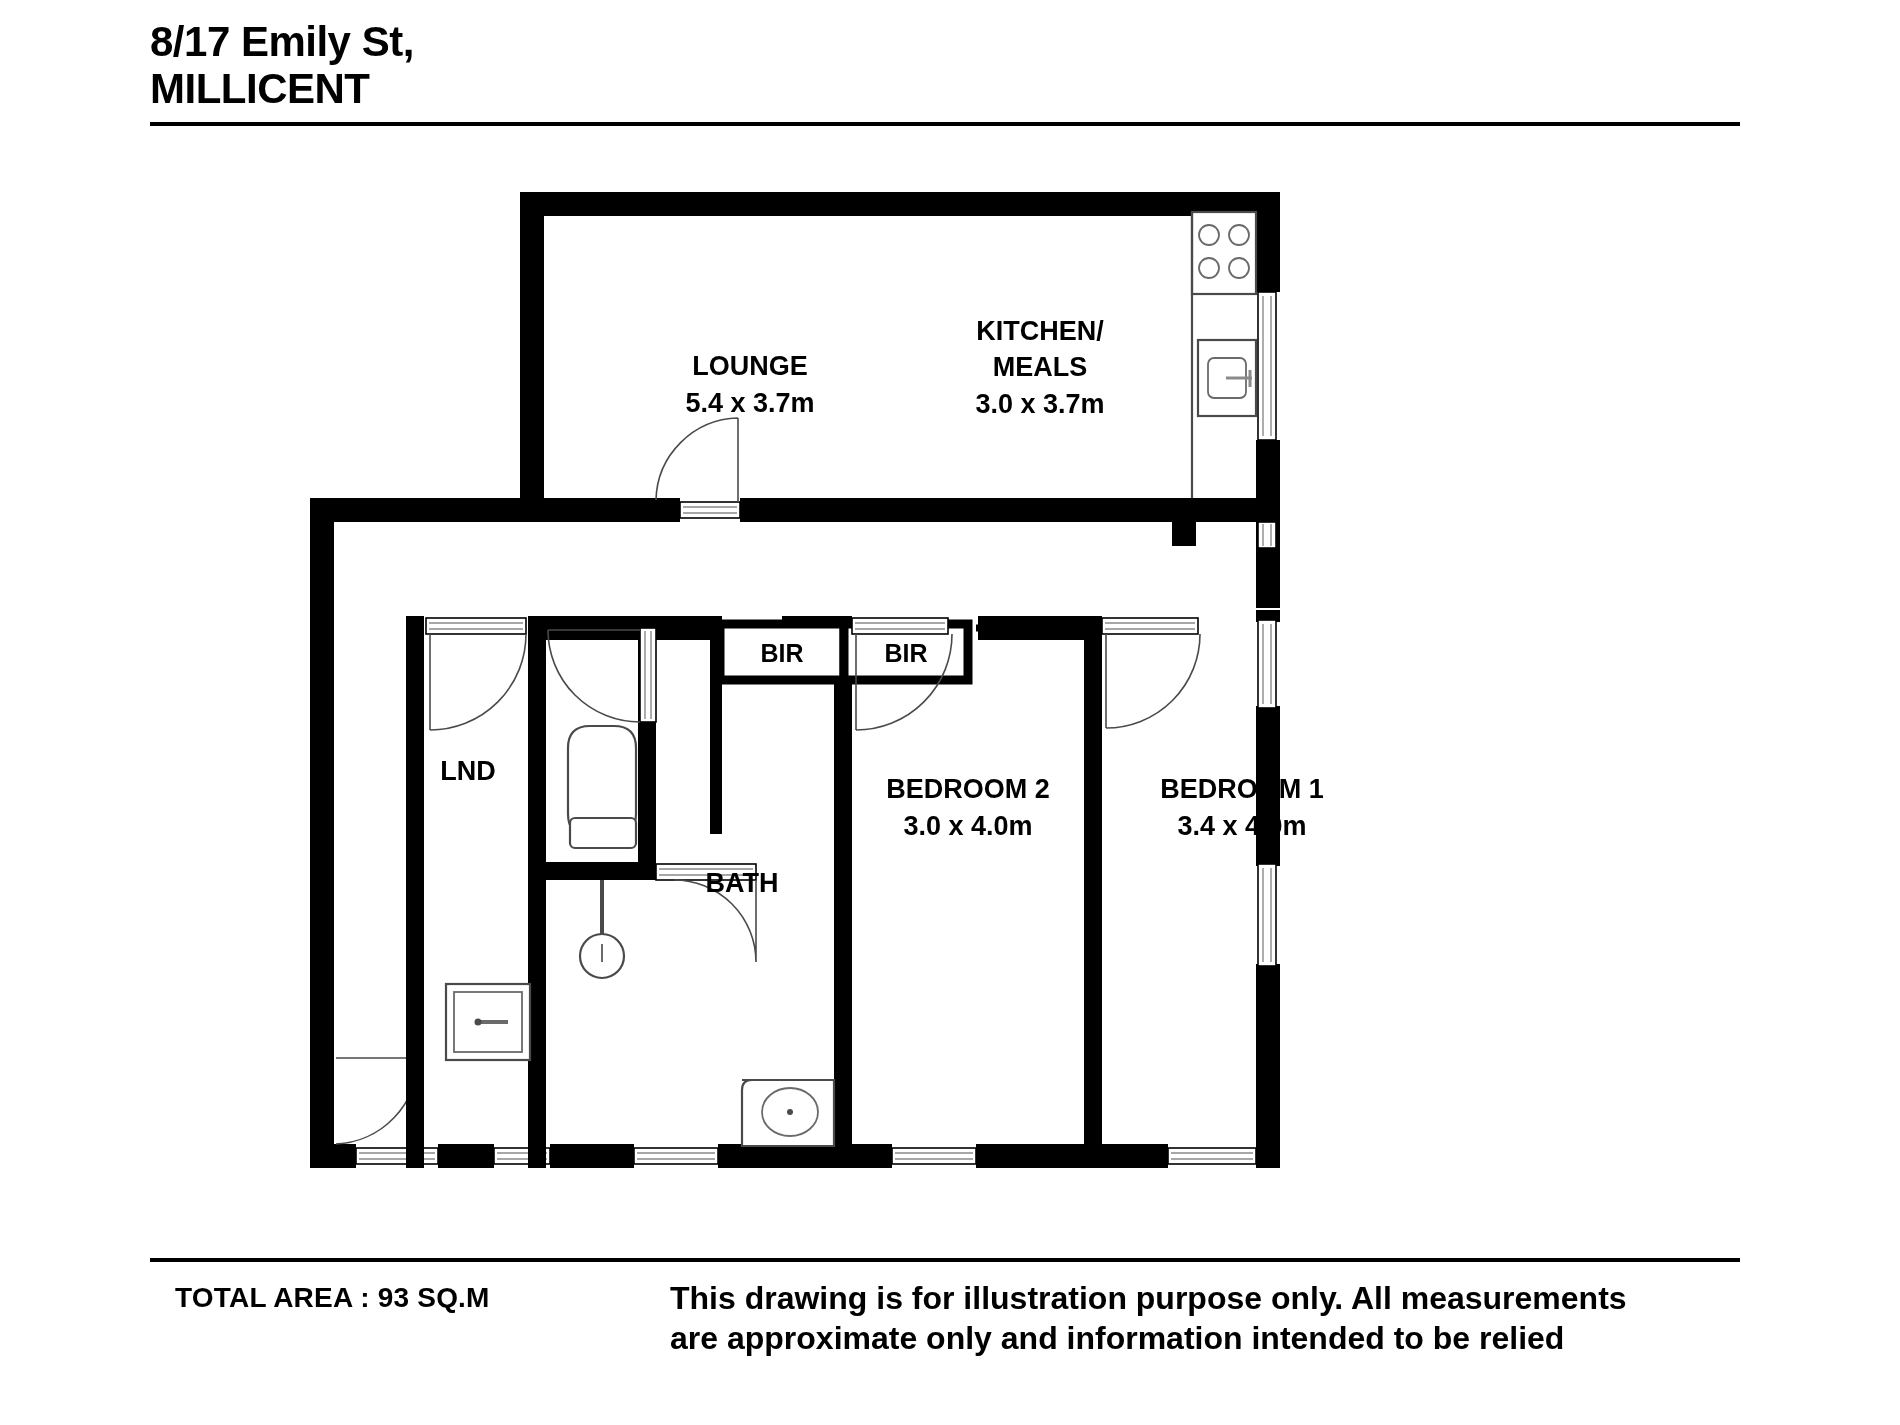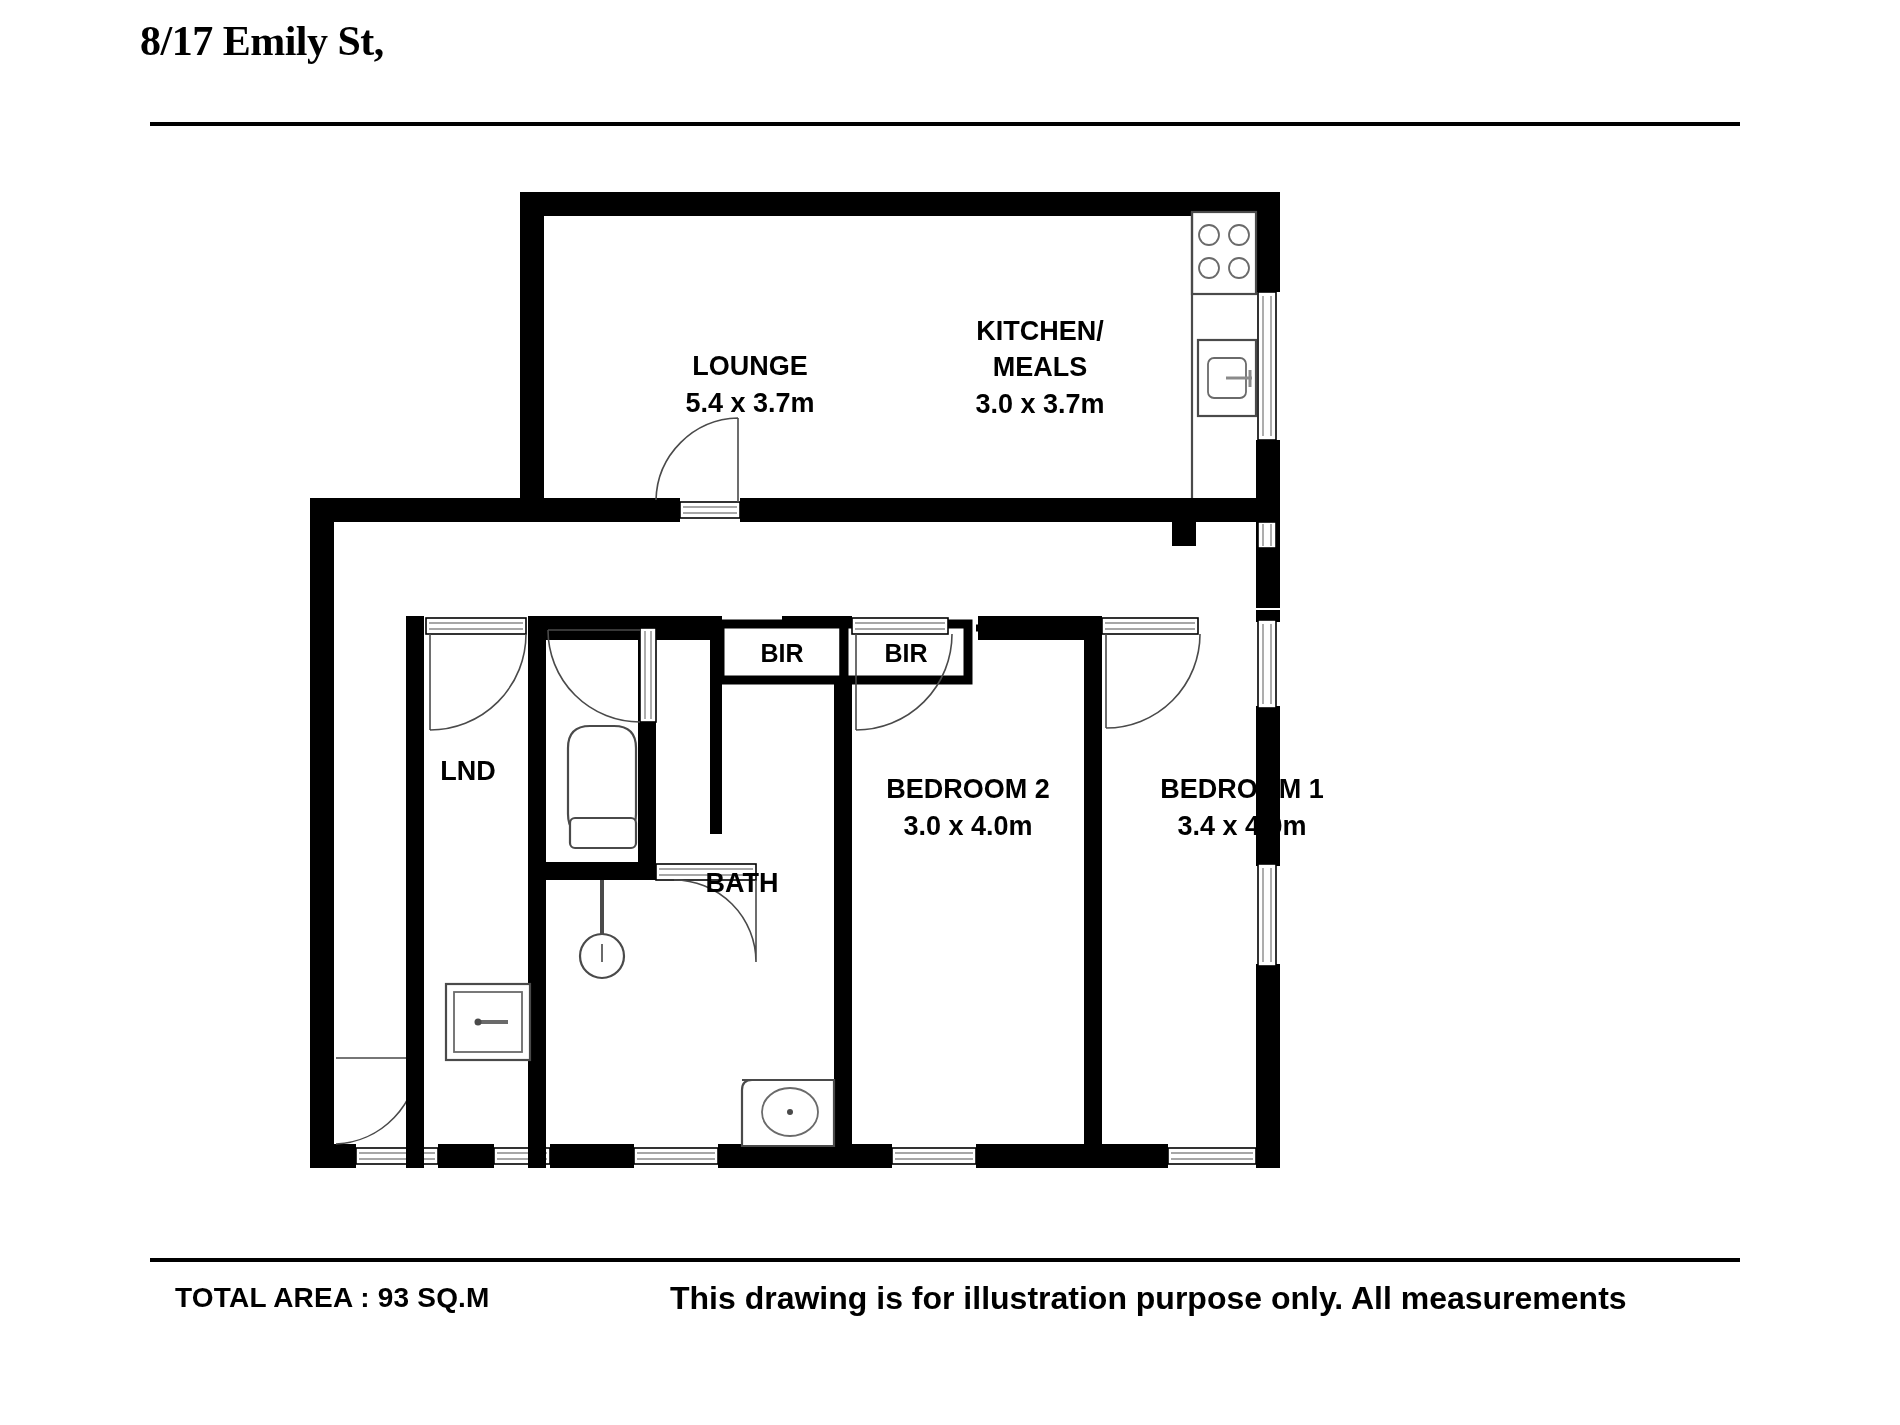--- a/index.html
+++ b/index.html
@@ -18,24 +18,23 @@
   .page {
     position: relative;
     width: 1900px;
     height: 1425px;
     background: #ffffff;
   }
 
   
   .header {
     position: absolute;
-    left: 140px;
+    left: 150px;
     top: 18px;
     width: 1590px;
-    font-family: Liberation Serif, serif;
   }
   .title-line {
     font-size: 42px;
     font-weight: bold;
     line-height: 1.12;
     letter-spacing: -0.5px;
     white-space: nowrap;
   }
   .header-rule {
     position: absolute;
@@ -120,20 +119,21 @@
   .dash-wall { fill: none; stroke: #000000; stroke-width: 7; stroke-dasharray: 26 16; }
   .bir-box { fill: #ffffff; stroke: #000000; stroke-width: 9; }
 </style>
 </head>
 <body>
 
 <div class="page">
 
   <div class="header">
     <div class="title-line">8/17 Emily St,</div>
+    <div class="title-line">MILLICENT</div>
   </div>
   <div class="header-rule"></div>
 
   <div class="plan-wrap">
     <svg viewBox="0 0 1600 1030" xmlns="http://www.w3.org/2000/svg">
 
       <g>
 
         <rect class="wall" x="370" y="42" width="760" height="24"></rect>
 
@@ -356,15 +356,16 @@
 
     </svg>
   </div>
 
   <div class="footer-rule"></div>
 
   <div class="total-area">TOTAL AREA : 93 SQ.M</div>
 
   <div class="disclaimer">
     <div>This drawing is for illustration purpose only. All measurements</div>
+    <div>are approximate only and information intended to be relied</div>
   </div>
 
 </div>
 
 </body></html>

